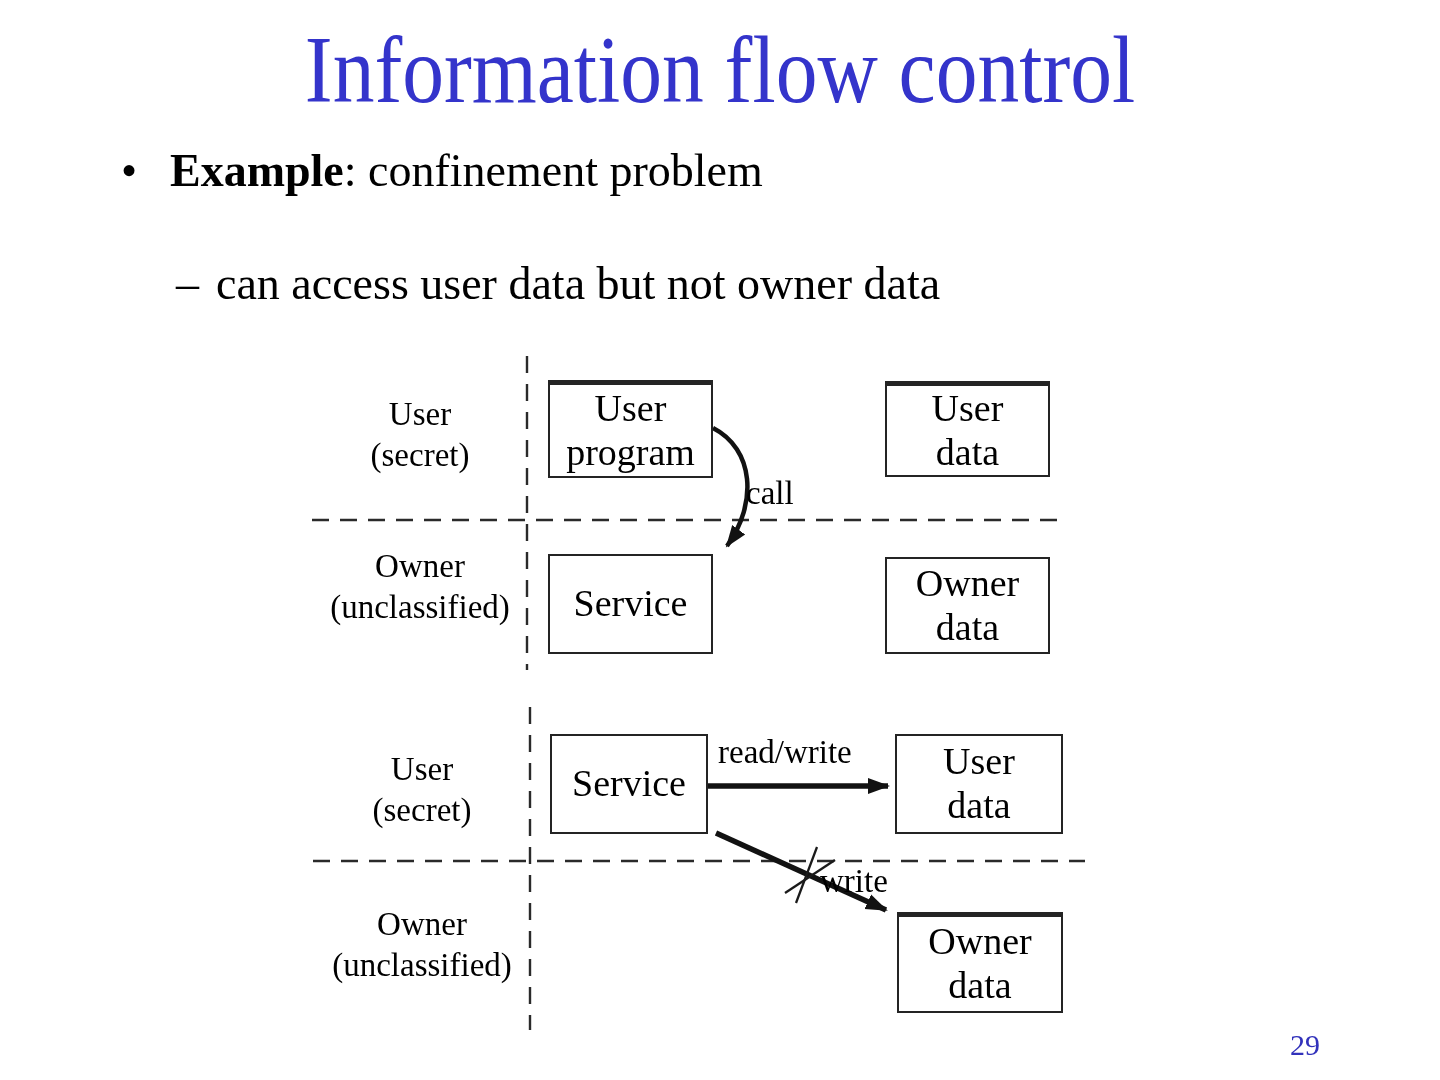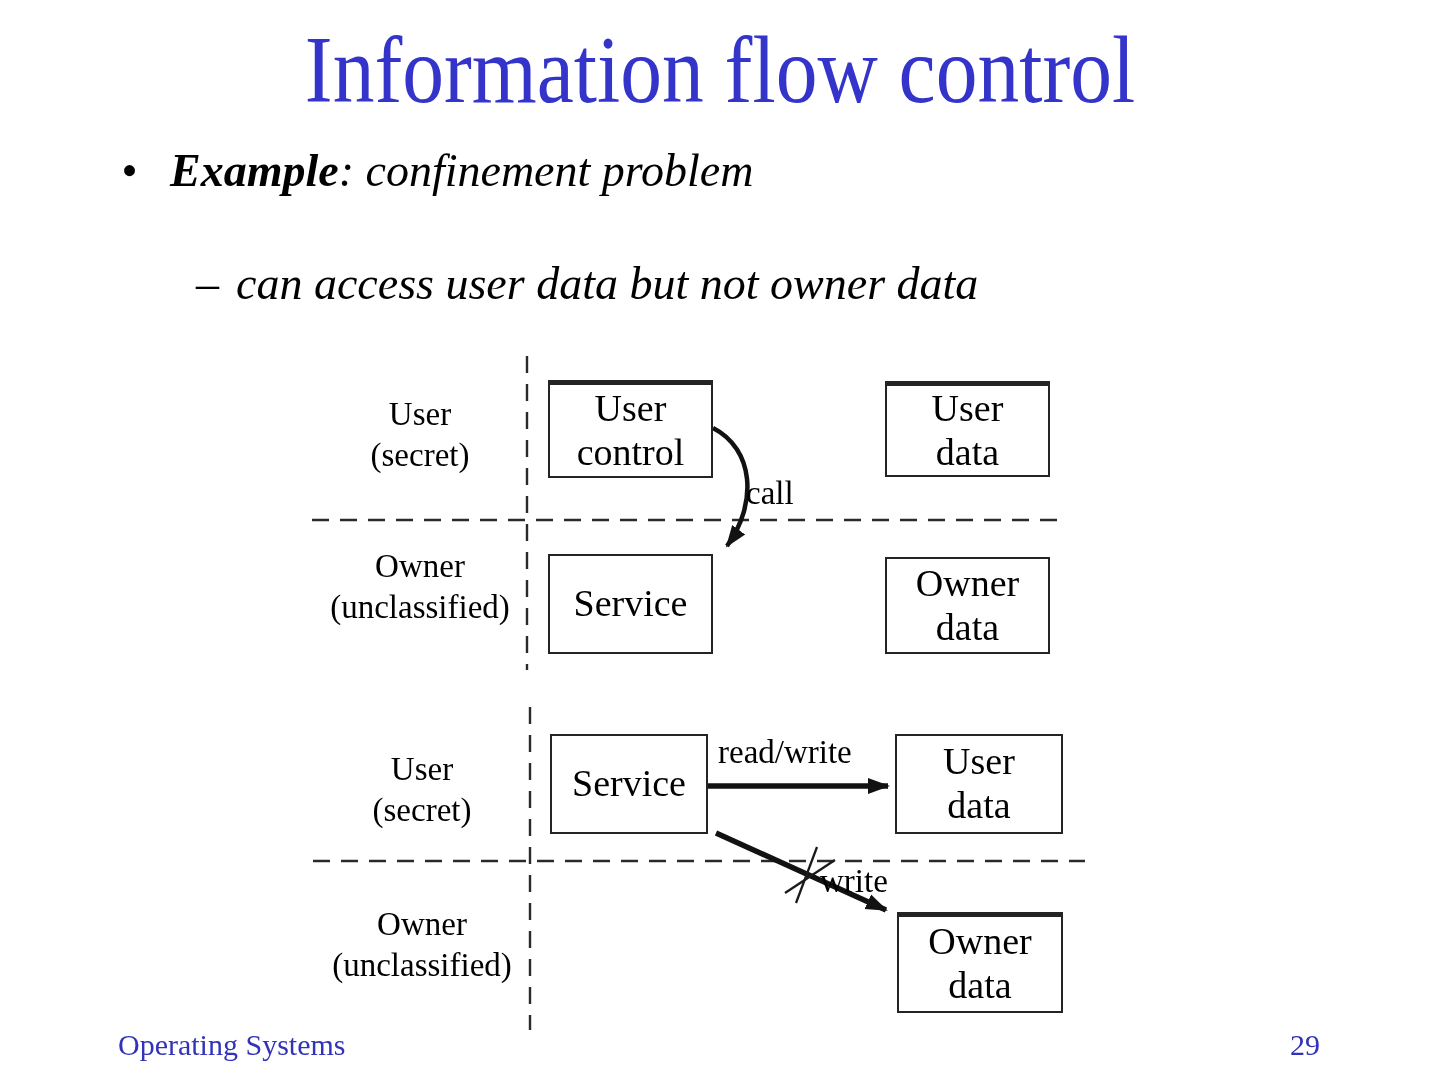--- a/index.html
+++ b/index.html
@@ -5,21 +5,21 @@
   html,body{margin:0;padding:0;background:#ffffff;}
   .slide{
     position:relative;width:1440px;height:1080px;background:#ffffff;overflow:hidden;
     font-family:"Liberation Serif", serif;color:#000;
   }
   .page-title{
     position:absolute;top:22px;left:0;width:100%;text-align:center;
     font-size:96px;line-height:1;color:var(--title-blue,#3434cb);
     transform:scaleX(0.87);transform-origin:center;white-space:nowrap;
   }
-  .bullet-row{position:absolute;font-size:46px;line-height:1.15;white-space:nowrap;font-style:italic;}
+  .bullet-row{position:absolute;font-size:46px;line-height:1.15;white-space:nowrap;}
   .bullet-row .marker{display:inline-block;width:49px;}
   .bullet-row .dash{display:inline-block;width:40px;}
   .bold{font-weight:bold;}
   
   .dbox{
     position:absolute;box-sizing:border-box;background:#fff;
     border:2.5px solid var(--ink,#242424);
     display:flex;flex-direction:column;align-items:center;justify-content:center;
     text-align:center;font-size:38px;line-height:1.15;
   }
@@ -37,21 +37,21 @@
 </head>
 <body>
 
 <div class="slide">
 
   <div class="page-title">Information flow control</div>
 
   <div class="bullet-row" style="left:121px;top:145px;">
     <span class="marker">•</span><span class="bold">Example</span><span>: confinement problem</span>
   </div>
-  <div class="bullet-row" style="left:196px;top:258px;">
+  <div class="bullet-row" style="left:176px;top:258px;">
     <span class="dash">–</span><span>can access user data but not owner data</span>
   </div>
 
   <svg class="connectors" width="1440" height="1080" viewBox="0 0 1440 1080">
     <defs>
       <marker id="ah" markerUnits="userSpaceOnUse" markerWidth="26" markerHeight="22" refX="20" refY="10" orient="auto">
         <path d="M0,2 L22,10 L0,18 Z" fill="#121212"></path>
       </marker>
     </defs>
 
@@ -70,21 +70,21 @@
     <line class="crossline" x1="785" y1="893" x2="835" y2="860"></line>
   </svg>
 
   <div>
     <div class="rowlab" style="left:320px;top:394px;width:200px;">
       <span>User</span>
       <span>(secret)</span>
     </div>
     <div class="dbox thick-top" style="left:548px;top:380px;width:165px;height:98px;">
       <span>User</span>
-      <span>control</span>
+      <span>program</span>
     </div>
     <div class="dbox thick-top" style="left:885px;top:381px;width:165px;height:96px;">
       <span>User</span>
       <span>data</span>
     </div>
     <div class="alab" style="left:746px;top:477px;">call</div>
     <div class="rowlab" style="left:295px;top:546px;width:250px;">
       <span>Owner</span>
       <span>(unclassified)</span>
     </div>
@@ -114,16 +114,15 @@
     <div class="rowlab" style="left:297px;top:904px;width:250px;">
       <span>Owner</span>
       <span>(unclassified)</span>
     </div>
     <div class="dbox thick-top" style="left:897px;top:912px;width:166px;height:101px;">
       <span>Owner</span>
       <span>data</span>
     </div>
   </div>
 
-  <div class="footer" style="left:118px;top:1030px;">Operating Systems</div>
   <div class="footer" style="left:1290px;top:1030px;">29</div>
 
 </div>
 
 </body></html>

